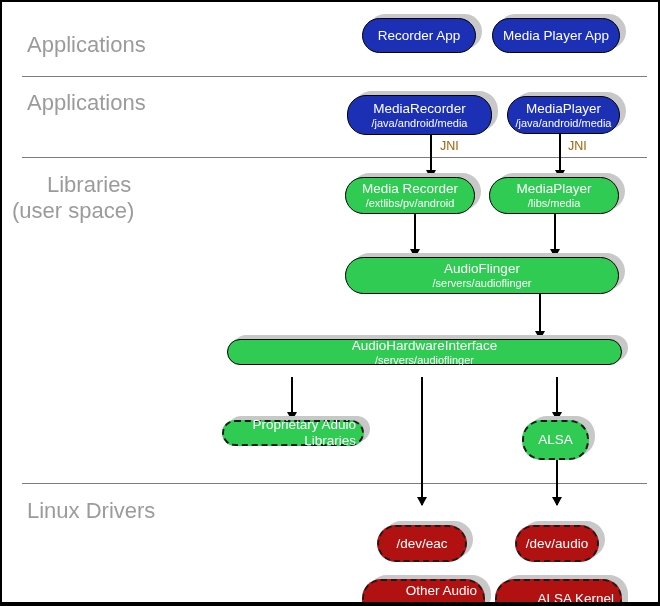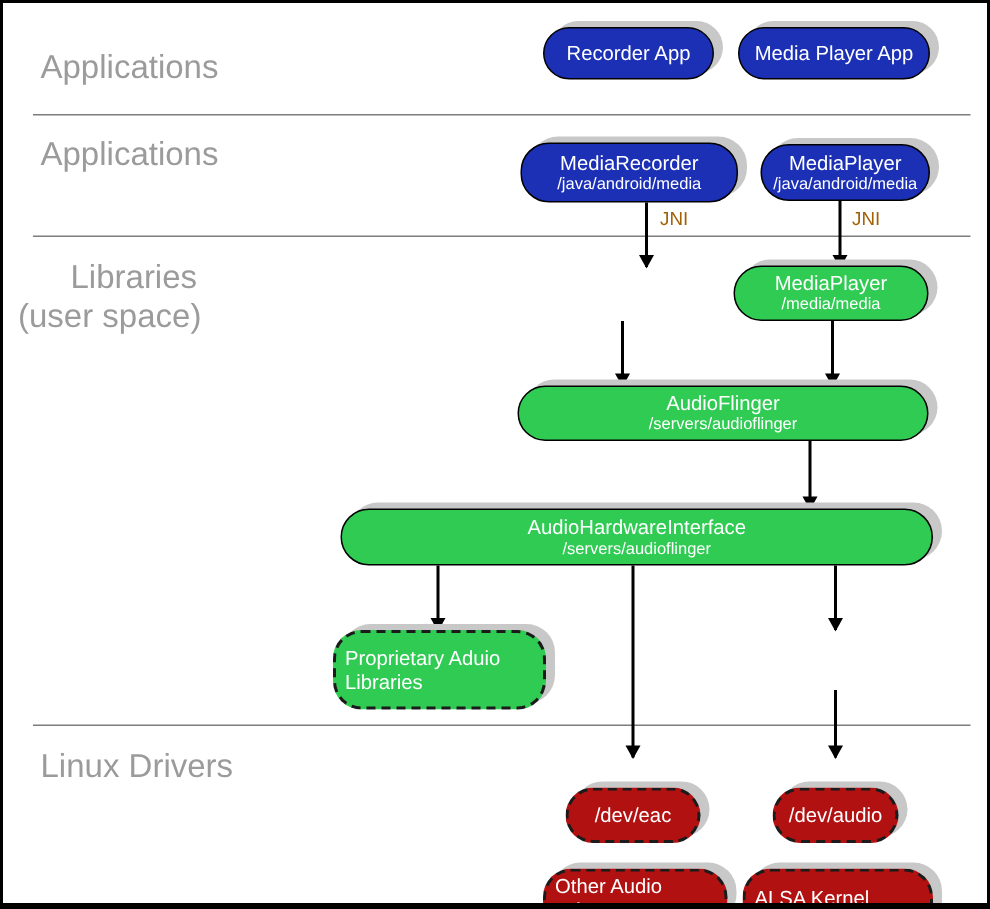--- a/index.html
+++ b/index.html
@@ -6,21 +6,21 @@
   #canvas {
     position:relative; width:660px; height:606px; box-sizing:border-box;
     background:#fff; border:2px solid #000; border-bottom-width:4px;
     font-family:"Liberation Sans", sans-serif; overflow:hidden;
   }
   .divider { position:absolute; left:20px; width:625px; height:1px; background:#7d7d7d; }
   .layer-label { position:absolute; color:var(--label-gray); font-size:22px; line-height:26px; white-space:nowrap; }
   .node {
     position:absolute; box-sizing:border-box; border:1.5px solid #000; border-radius:19px;
     color:#fff; display:flex; flex-direction:column; align-items:center; justify-content:center;
-    text-align:left; box-shadow:6px -4px 0 var(--shadow-gray); padding:1px 6px;
+    text-align:right; box-shadow:6px -4px 0 var(--shadow-gray); padding:1px 6px;
   }
   .node.blue  { background:var(--app-blue); }
   .node.green { background:var(--lib-green); }
   .node.red   { background:var(--kernel-red);margin-top:20px; }
   .node.dashed { border:2px dashed #1b1b1b; }
   .node-title { font-size:13.5px; line-height:16px; }
   .node-sub   { font-size:11px; line-height:13px; }
   .vline { position:absolute; width:2px; background:#000; }
   .ahead {
     position:absolute; width:0; height:0;
@@ -68,52 +68,59 @@
     <div class="node-sub">/java/android/media</div>
   </div>
 
   <div class="vline" style="left:428px;top:133px;height:43px"></div>
   <div class="ahead" style="left:424px;top:168px"></div>
   <span class="edge-label" style="left:438px;top:137px">JNI</span>
   <div class="vline" style="left:557px;top:132px;height:44px"></div>
   <div class="ahead" style="left:553px;top:168px"></div>
   <span class="edge-label" style="left:566px;top:137px">JNI</span>
 
+  <div class="node green" style="left:343px;top:175px;width:130px;height:37px">
+    <div class="node-title">Media Recorder</div>
+    <div class="node-sub">/extlibs/pv/android</div>
+  </div>
   <div class="node green" style="left:487px;top:175px;width:130px;height:37px">
     <div class="node-title">MediaPlayer</div>
-    <div class="node-sub">/media/media</div>
+    <div class="node-sub">/libs/media</div>
   </div>
 
   <div class="vline" style="left:412px;top:212px;height:43px"></div>
   <div class="ahead" style="left:408px;top:247px"></div>
   <div class="vline" style="left:552px;top:212px;height:43px"></div>
   <div class="ahead" style="left:548px;top:247px"></div>
 
   <div class="node green" style="left:343px;top:255px;width:274px;height:37px">
     <div class="node-title">AudioFlinger</div>
     <div class="node-sub">/servers/audioflinger</div>
   </div>
 
   <div class="vline" style="left:537px;top:292px;height:45px"></div>
   <div class="ahead" style="left:533px;top:329px"></div>
 
-  <div class="node green" style="left:225px;top:337px;width:395px;height:38px">
+  <div class="node green" style="left:225px;top:337px;width:395px;height:26px">
     <div class="node-title">AudioHardwareInterface</div>
     <div class="node-sub">/servers/audioflinger</div>
   </div>
 
   <div class="vline" style="left:289px;top:375px;height:43px"></div>
   <div class="ahead" style="left:285px;top:410px"></div>
   <div class="vline" style="left:419px;top:375px;height:128px"></div>
   <div class="ahead" style="left:415px;top:495px"></div>
   <div class="vline" style="left:554px;top:375px;height:43px"></div>
   <div class="ahead" style="left:550px;top:410px"></div>
 
-  <div class="node green dashed" style="left:220px;top:418px;width:142px;height:53px">
+  <div class="node green dashed" style="left:220px;top:418px;width:142px;height:26px">
     <div class="node-title">Proprietary Aduio Libraries</div>
+  </div>
+  <div class="node green dashed" style="left:520px;top:418px;width:67px;height:40px">
+    <div class="node-title">ALSA</div>
   </div>
 
   <div class="vline" style="left:554px;top:458px;height:45px"></div>
   <div class="ahead" style="left:550px;top:495px"></div>
 
   <div class="node red dashed" style="left:375px;top:503px;width:90px;height:37px">
     <div class="node-title">/dev/eac</div>
   </div>
   <div class="node red dashed" style="left:360px;top:557px;width:123px;height:40px">
     <div class="node-title">Other Audio Drivers</div>

